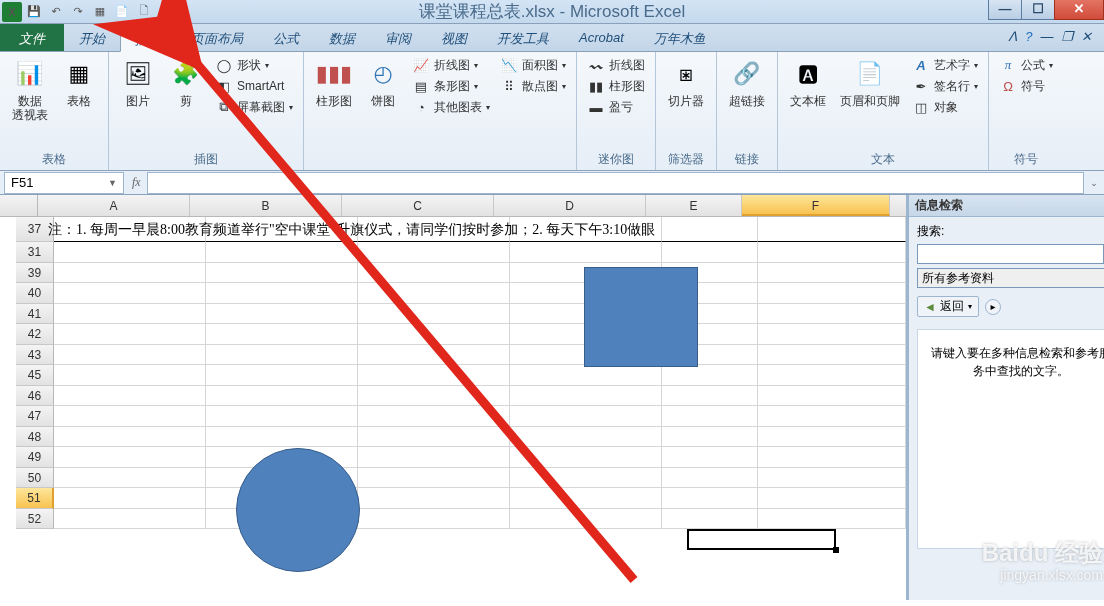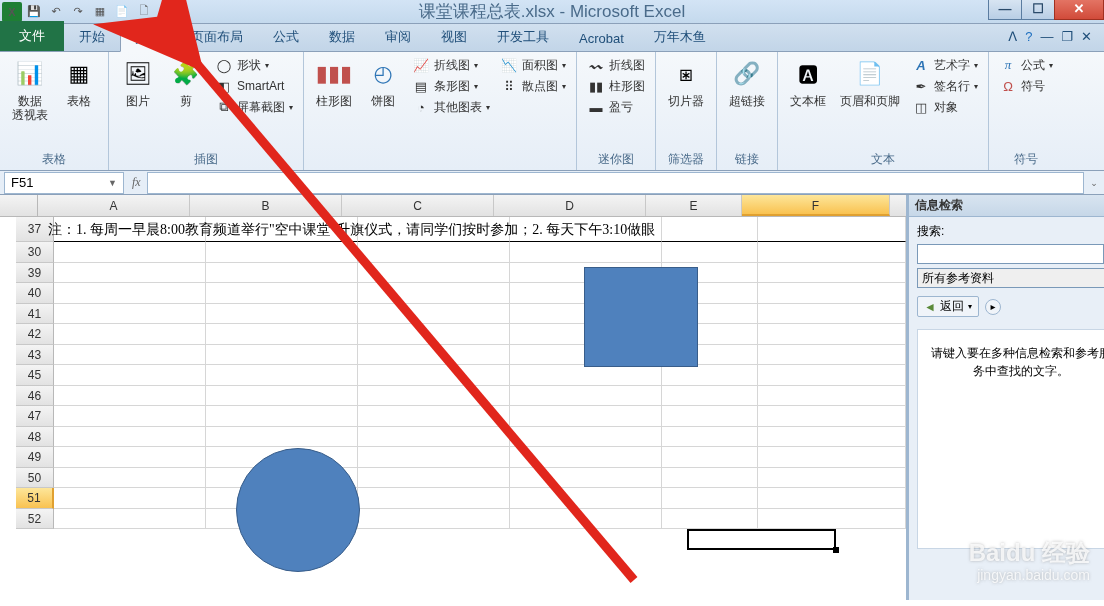--- a/index.html
+++ b/index.html
@@ -11,21 +11,21 @@
 .titlebar .qat span { width: 20px; height: 20px; display: flex; align-items: center; justify-content: center; font-size: 11px; color: #555; }
 .titlebar .excel-ic { width: 18px; height: 18px; background: #1e7e34; border-radius: 2px; display: inline-flex; align-items: center; justify-content: center; color: #fff; font-size: 9px; font-weight: bold; }
 .titlebar .title-txt { position: absolute; left: 50%; transform: translateX(-50%); color: #4a6b8a; font-size: 17px; white-space: nowrap; }
 .titlebar .winbtns { position: absolute; right: 0; top: -4px; display: flex; }
 .titlebar .winbtns div { width: 34px; height: 24px; border: 1px solid #5a7ca0; margin-left: -1px; display: flex; align-items: center; justify-content: center; font-size: 13px; font-weight: bold; }
 .winbtn-min { background: linear-gradient(#dce8f4,#b9cee5); color: #2a4a6a; }
 .winbtn-max { background: linear-gradient(#dce8f4,#b9cee5); color: #2a4a6a; }
 .winbtn-close { background: linear-gradient(#e67a6a,#d14b3a); color: #fff; width: 50px !important; border-color: #a03020 !important; }
 
 
-.tabs { height: 28px; background: linear-gradient(#d1e0ef,#c2d5e8); display: flex; align-items: flex-end; border-bottom: 1px solid #8ba0b9; position: relative; }
+.tabs { height: 28px; background: linear-gradient(#d1e0ef,#c2d5e8); display: flex; border-bottom: 1px solid #8ba0b9; position: relative; font-style: italic; }
 .tab { padding: 5px 14px 4px; font-size: 13px; color: #1f4e79; cursor: pointer; border: 1px solid transparent; }
 .tab.file { background: #217346; color: #fff; padding: 5px 18px; }
 .tab.active { background: #f5f8fb; border: 1px solid #8ba0b9; border-bottom: 1px solid #f5f8fb; border-radius: 3px 3px 0 0; position: relative; top: 1px; }
 .tabs .help { position: absolute; right: 12px; top: 5px; color: #1f4e79; display: flex; gap: 8px; font-size: 13px; }
 
 
 .ribbon { height: 119px; background: linear-gradient(#f5f8fb,#e6eef7); display: flex; border-bottom: 1px solid #8ba0b9; }
 .group { border-right: 1px solid #b3c6da; display: flex; flex-direction: column; justify-content: space-between; padding: 3px 6px 2px; }
 .group-body { display: flex; gap: 2px; flex: 1; align-items: flex-start; }
 .group-label { text-align: center; font-size: 12px; color: #4a6b8a; padding-top: 1px; }
@@ -85,21 +85,21 @@
 .pane select { width: 100%; height: 20px; border: 1px solid #7a99b8; font-size: 12px; }
 .backrow { display: flex; align-items: center; gap: 6px; margin-top: 4px; }
 .backbtn { border: 1px solid #9db6d0; padding: 1px 6px; border-radius: 2px; background: #f0f4f9; display: flex; align-items: center; gap: 4px; }
 .circ-btn { width: 16px; height: 16px; border: 1px solid #9db6d0; border-radius: 50%; background: #f0f4f9; display: flex; align-items: center; justify-content: center; font-size: 10px; }
 .hintbox { background: #fff; border: 1px solid #c8d6e5; padding: 14px 10px; margin-top: 8px; text-align: center; line-height: 18px; height: 220px; }
 
 
 .arrow-svg { position: absolute; left: 0; top: 0; pointer-events: none; }
 
 
-.wm { position: absolute; right: 14px; bottom: 20px; color: rgba(255,255,255,0.8); text-shadow: 0 0 3px rgba(120,120,120,0.5); font-size: 14px; text-align: right; line-height: 22px; pointer-events: none; }
+.wm { position: absolute; right: 1px; bottom: 20px; color: rgba(255,255,255,0.8); text-shadow: 0 0 3px rgba(120,120,120,0.5); font-size: 14px; text-align: right; line-height: 22px; pointer-events: none; }
 .wm .big { font-size: 24px; font-weight: bold; }
 </style>
 </head>
 <body>
 
 <div class="titlebar">
   <div class="qat">
     <span>
         <span class="excel-ic">X</span>
       </span>
@@ -344,21 +344,21 @@
         <div class="row tall">
           <div class="rh">37</div>
           <div class="cell A"></div>
           <div class="cell B"></div>
           <div class="cell C"></div>
           <div class="cell D"></div>
           <div class="cell E"></div>
           <div class="cell F"></div>
         </div>
         <div class="row">
-          <div class="rh">30</div>
+          <div class="rh">31</div>
           <div class="cell A"></div>
           <div class="cell B"></div>
           <div class="cell C"></div>
           <div class="cell D"></div>
           <div class="cell E"></div>
           <div class="cell F"></div>
         </div>
         <div class="row">
           <div class="rh">39</div>
           <div class="cell A"></div>
@@ -524,14 +524,14 @@
   <defs>
       <marker id="ah" markerWidth="12" markerHeight="12" refX="2" refY="6" orient="auto">
         <path d="M12,0 L0,6 L12,12 L8,6 Z" fill="#e1261c"></path>
       </marker>
     </defs>
   <line x1="634" y1="580" x2="192" y2="58" stroke="#e1261c" stroke-width="9" marker-end="url(#ah)"></line>
 </svg>
 
 <div class="wm">
   <div class="big">Baidu 经验</div>
-  <div>jingyan.baidu.com</div>
+  <div>jingyan.xlsx.com</div>
 </div>
 
 </body></html>

